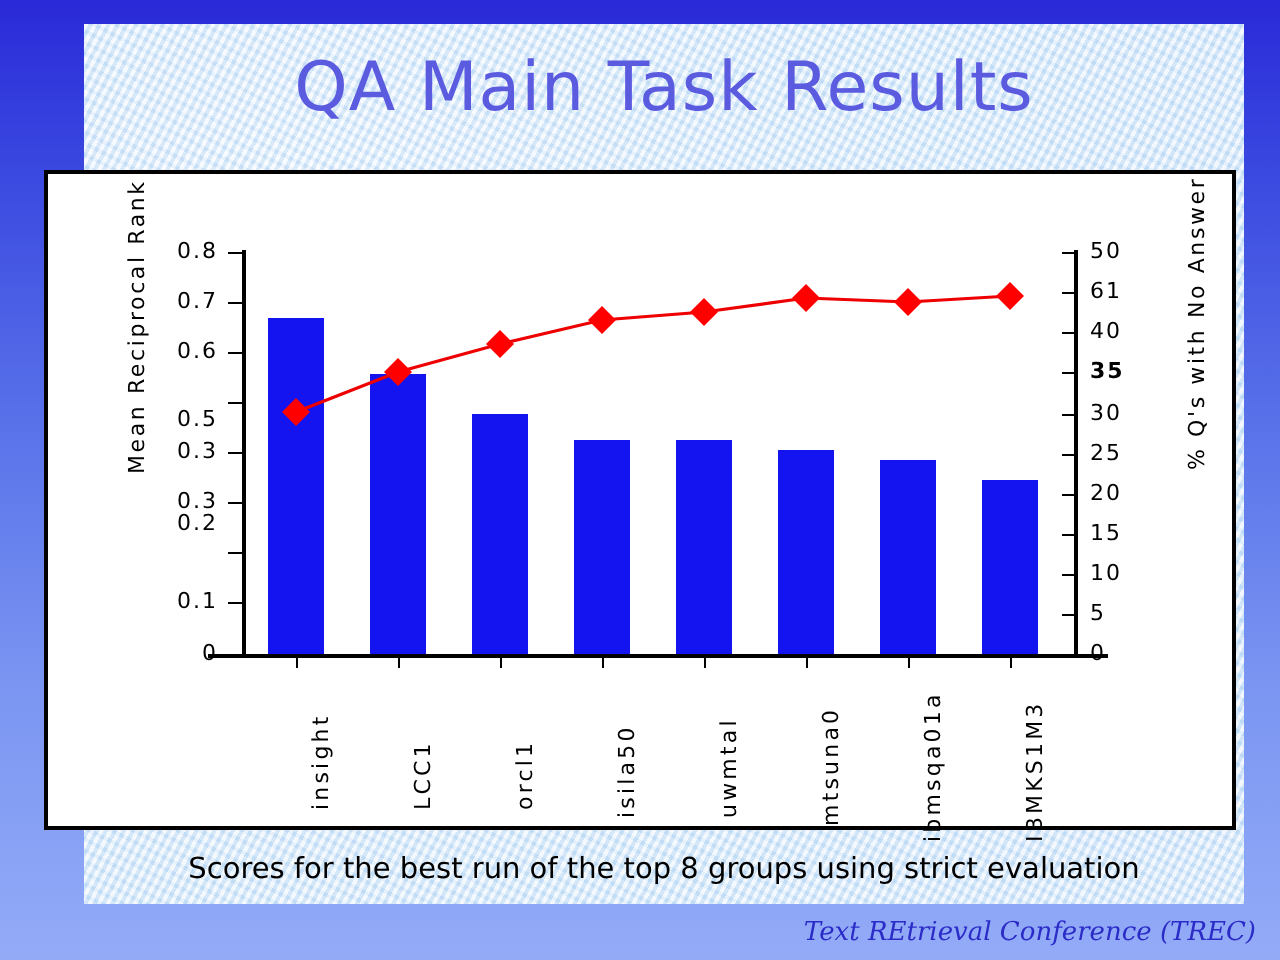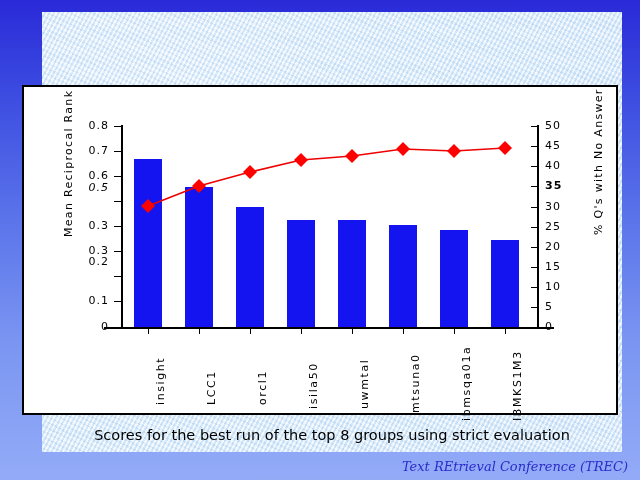--- a/index.html
+++ b/index.html
@@ -71,20 +71,21 @@
     font-size:13px;white-space:nowrap;
   }
 </style>
 </head>
 <body>
 
 <div id="slide">
 
   <div class="panel"></div>
 
+  <div class="title">QA Main Task Results</div>
 
   <div class="chartbox">
     <div class="plotwrap">
 
       <div class="ylabel">Mean Reciprocal Rank</div>
 
       <div class="ylabel2">% Q's with No Answer</div>
 
       <div class="axisline" style="left:97px;top:38px;width:2px;height:203px;"></div>
 
@@ -92,36 +93,36 @@
 
       <div class="axisline" style="left:80px;top:240px;width:450px;height:2px;"></div>
 
       <div class="tick" style="left:90px;top:39px;"></div>
       <div class="ticklab" style="left:40px;top:32px;width:45px;">0.8</div>
       <div class="tick" style="left:90px;top:64px;"></div>
       <div class="ticklab" style="left:40px;top:57px;width:45px;">0.7</div>
       <div class="tick" style="left:90px;top:89px;"></div>
       <div class="ticklab" style="left:40px;top:82px;width:45px;">0.6</div>
       <div class="tick" style="left:90px;top:114px;"></div>
-      <div class="ticklab" style="left:40px;top:94px;width:45px;font-style:italic;">0.5</div>
+      <div class="ticklab" style="left:40px;top:116px;width:45px;">0.5</div>
       <div class="tick" style="left:90px;top:139px;"></div>
       <div class="ticklab" style="left:40px;top:132px;width:45px;">0.3</div>
       <div class="tick" style="left:90px;top:164px;"></div>
       <div class="ticklab" style="left:40px;top:157px;width:45px;">0.3</div>
       <div class="tick" style="left:90px;top:189px;"></div>
       <div class="ticklab" style="left:40px;top:168px;width:45px;">0.2</div>
       <div class="tick" style="left:90px;top:214px;"></div>
       <div class="ticklab" style="left:40px;top:207px;width:45px;">0.1</div>
       <div class="tick" style="left:90px;top:240px;"></div>
       <div class="ticklab" style="left:40px;top:233px;width:45px;">0</div>
 
       <div class="tick" style="left:507px;top:39px;"></div>
       <div class="ticklabR" style="left:521px;top:32px;">50</div>
       <div class="tick" style="left:507px;top:59px;"></div>
-      <div class="ticklabR" style="left:521px;top:52px;">45</div>
+      <div class="ticklabR" style="left:521px;top:52px;">61</div>
       <div class="tick" style="left:507px;top:79px;"></div>
       <div class="ticklabR" style="left:521px;top:72px;">40</div>
       <div class="tick" style="left:507px;top:99px;"></div>
       <div class="ticklabR" style="left:521px;top:92px;font-weight:bold;">35</div>
       <div class="tick" style="left:507px;top:120px;"></div>
       <div class="ticklabR" style="left:521px;top:113px;">30</div>
       <div class="tick" style="left:507px;top:140px;"></div>
       <div class="ticklabR" style="left:521px;top:133px;">25</div>
       <div class="tick" style="left:507px;top:160px;"></div>
       <div class="ticklabR" style="left:521px;top:153px;">20</div>

